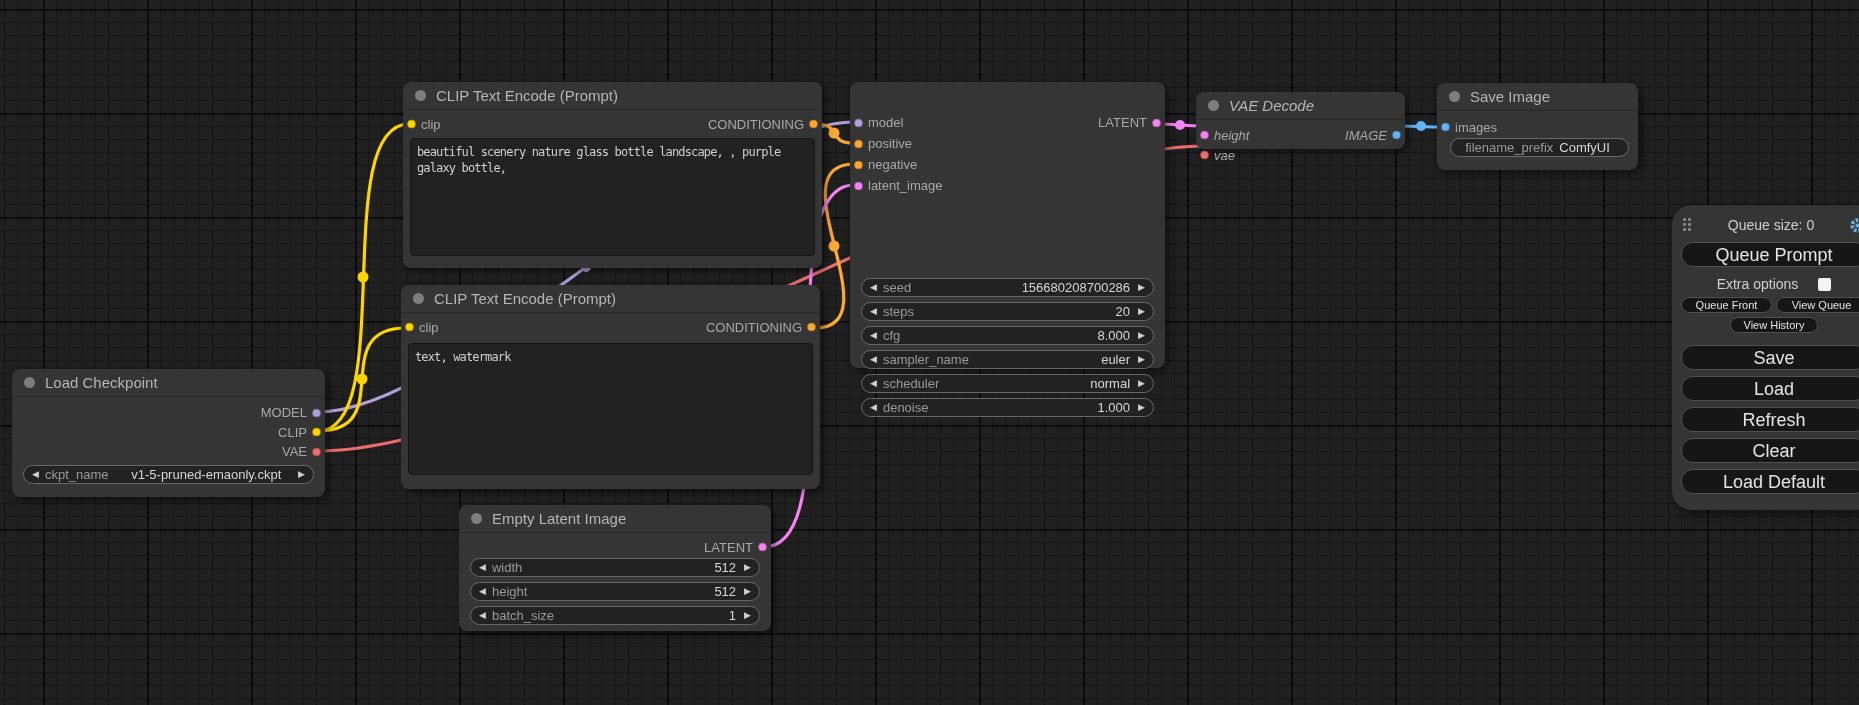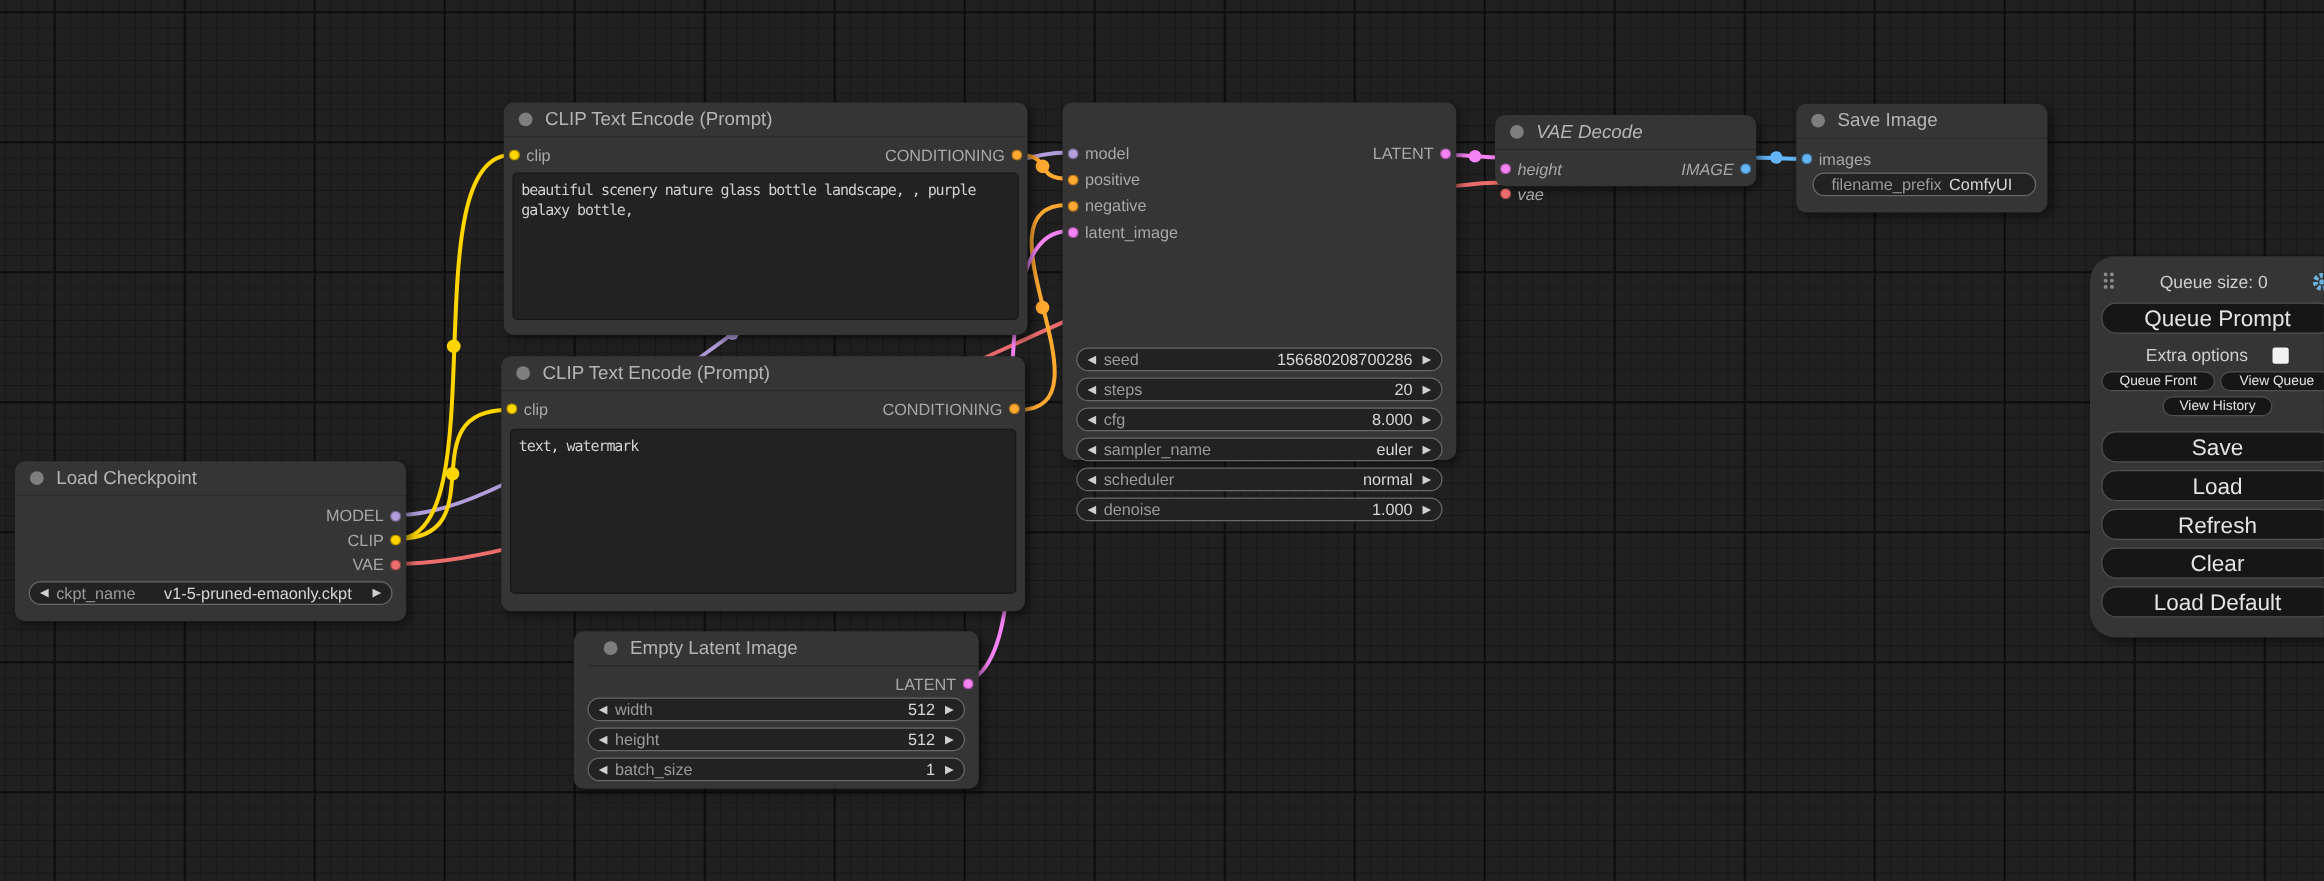--- a/index.html
+++ b/index.html
@@ -54,21 +54,21 @@
   .n-loadckpt{left:12px;top:369px;width:313px;height:128px;}
   .n-loadckpt .slots{top:34px;}
   .n-loadckpt .slot-row{height:19.5px;justify-content:flex-end;}
   .n-loadckpt .widgets{top:96px;}
   .n-clip1{left:403px;top:82px;width:419px;height:186px;}
   .n-clip2{left:401px;top:285px;width:419px;height:204px;}
   .n-clip1 .slots,.n-clip2 .slots{top:32px;}
   .n-clip1 .slot-row,.n-clip2 .slot-row{height:20px;}
   .n-clip1 .textarea{top:56px;height:118px;}
   .n-clip2 .textarea{top:58px;height:132px;}
-  .n-latent{left:459px;top:505px;width:312px;height:126px;padding-left:12px;}
+  .n-latent{left:459px;top:505px;width:312px;height:126px;}
   .n-latent .slots{top:32px;}
   .n-latent .slot-row{height:20px;}
   .n-latent .widgets{top:53px;}
   .n-ksampler{left:850px;top:82px;width:315px;height:286px;}
   .n-ksampler .slots{top:30px;}
   .n-ksampler .slot-row{height:21px;}
   .n-ksampler .widgets{top:196px;}
   .n-vae{left:1196px;top:92px;width:209px;height:57px;font-style:italic;}
   .n-vae .slots{top:33px;}
   .n-vae .slot-row{height:20px;}

